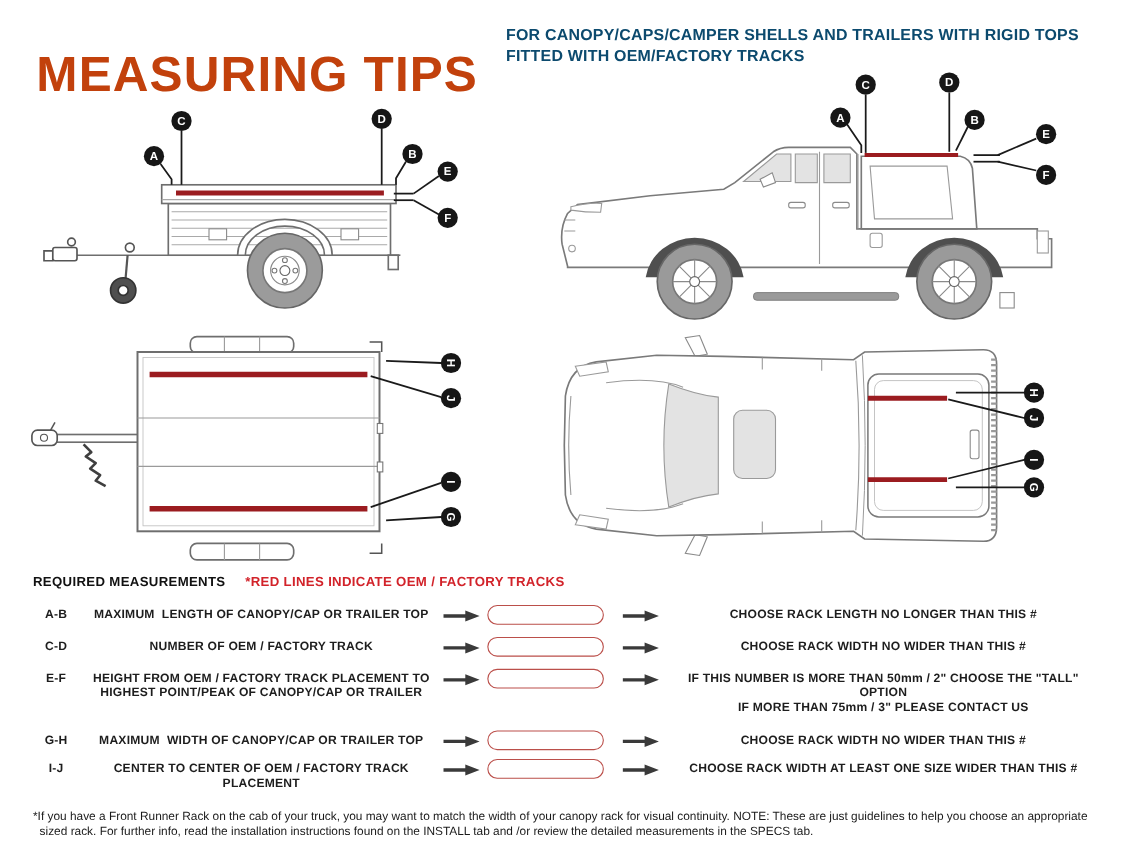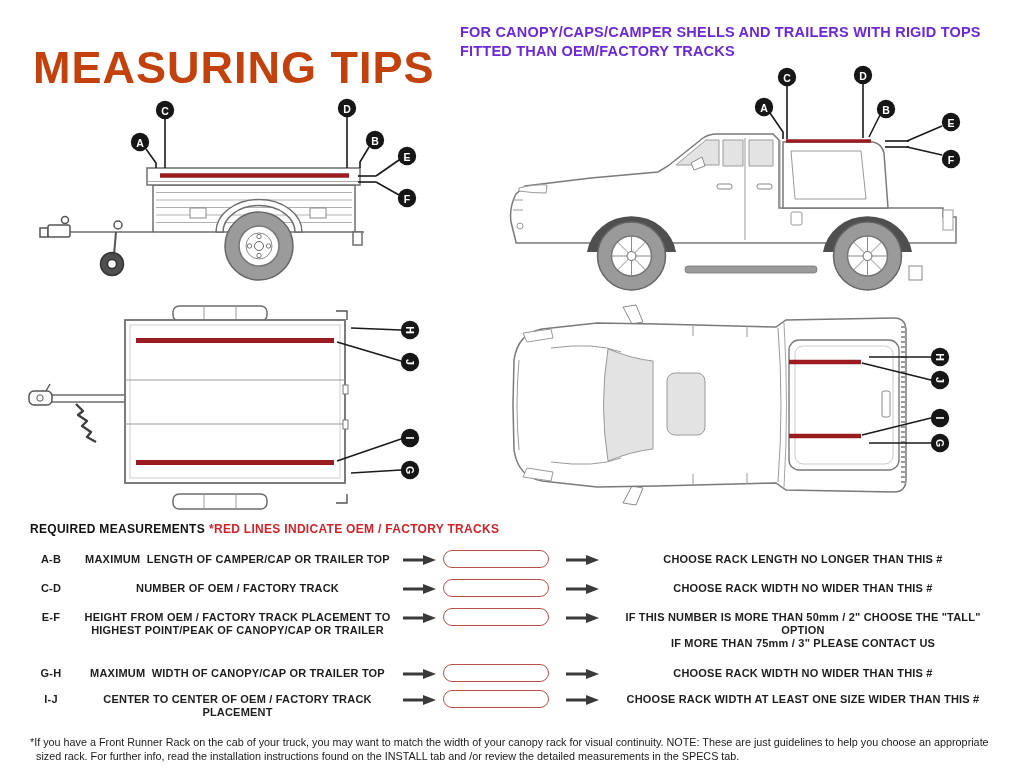--- a/index.html
+++ b/index.html
@@ -1,26 +1,26 @@
 <!DOCTYPE html>
 <html><head>
 <meta charset="utf-8">
 <style>
   html,body{margin:0;padding:0;background:#fff;}
   .page{position:relative;width:1024px;height:768px;background:#fff;overflow:hidden;
         font-family:"Liberation Sans",sans-serif;color:#1d1d1d;}
   .abs{position:absolute;}
   .title{left:33px;top:12px;font-size:45px;font-weight:bold;letter-spacing:1px;color:#c2410c;}
-  .subtitle{left:460px;top:23px;font-size:14.5px;font-weight:bold;line-height:19px;letter-spacing:.2px;color:#6d28d9;}
+  .subtitle{left:460px;top:23px;font-size:14.5px;font-weight:bold;line-height:19px;letter-spacing:.2px;color:#0c4a6e;}
   svg.diag{position:absolute;overflow:visible;}
   .lead{stroke:#1a1a1a;stroke-width:1.6;fill:none;}
   .mk-c{fill:#161616;}
   .mk-t{font-family:"Liberation Sans",sans-serif;font-size:10.5px;font-weight:bold;fill:#ffffff;
         text-anchor:middle;dominant-baseline:central;}
-  .sec-head{left:30px;top:522px;display:flex;gap:4px;align-items:baseline;}
+  .sec-head{left:30px;top:522px;display:flex;gap:18px;align-items:baseline;}
   .sec-title{font-size:12px;font-weight:bold;letter-spacing:.3px;color:#111;}
   .sec-note{font-size:12px;font-weight:bold;letter-spacing:.3px;color:#d2232a;}
   .rows{left:30px;top:553px;width:964px;text-align:center;}
   .m-row{display:grid;grid-template-columns:42px 331px 40px 123px 46px 1fr;align-items:start;margin-bottom:14px;}
   .m-row.row-ef{margin-bottom:17px;}
   .m-row.row-gh{margin-bottom:11px;}
   .rng,.desc,.guide{font-size:11px;font-weight:bold;letter-spacing:.2px;line-height:13px;color:#1d1d1d;}
   .desc,.guide{white-space:pre-wrap;}
   .arrow{margin-top:1px;}
   .pill{width:104px;height:16px;margin-top:-3px;border:1.6px solid #bb4f4a;border-radius:10px;background:#fff;}
@@ -28,21 +28,21 @@
             padding-left:6px;text-indent:-6px;}
 </style>
 </head>
 <body>
 
 <div class="page">
 
   <h1 class="abs title">MEASURING TIPS</h1>
   <div class="abs subtitle">
     <div>FOR CANOPY/CAPS/CAMPER SHELLS AND TRAILERS WITH RIGID TOPS</div>
-    <div>FITTED THAN OEM/FACTORY TRACKS</div>
+    <div>FITTED WITH OEM/FACTORY TRACKS</div>
   </div>
 
   <svg class="diag" viewBox="0 0 420 215" style="left:20px;top:85px;width:420px;height:215px">
     <g fill="none" stroke="#6e6e6e" stroke-width="1.5">
       <line x1="28" y1="147" x2="133" y2="147"></line>
       <line x1="335" y1="147" x2="344" y2="147"></line>
       <path d="M20,143 h8 v9 h-8 z" fill="#fff" stroke="#555"></path>
       <rect x="28" y="140" width="22" height="12" rx="2" fill="#fff" stroke="#555"></rect>
       <circle cx="45" cy="135" r="3.5" stroke="#555"></circle>
       <line x1="96" y1="147" x2="94" y2="170" stroke="#555" stroke-width="2"></line>
@@ -266,21 +266,21 @@
 
   <div class="abs sec-head">
     <span class="sec-title">REQUIRED MEASUREMENTS</span>
     <span class="sec-note">*RED LINES INDICATE OEM / FACTORY TRACKS</span>
   </div>
 
   <div class="abs rows">
 
     <div class="m-row">
       <span class="rng">A-B</span>
-      <span class="desc">MAXIMUM  LENGTH OF CAMPER/CAP OR TRAILER TOP</span>
+      <span class="desc">MAXIMUM  LENGTH OF CANOPY/CAP OR TRAILER TOP</span>
       <svg class="arrow" width="34" height="12" viewBox="0 0 34 12">
           <path d="M0,4.5 H20 V1 L33,6 L20,11 V7.5 H0 Z" fill="#3a3a3a"></path>
         </svg>
       <div class="pill"></div>
       <svg class="arrow" width="34" height="12" viewBox="0 0 34 12">
           <path d="M0,4.5 H20 V1 L33,6 L20,11 V7.5 H0 Z" fill="#3a3a3a"></path>
         </svg>
       <span class="guide">CHOOSE RACK LENGTH NO LONGER THAN THIS #</span>
     </div>
 

